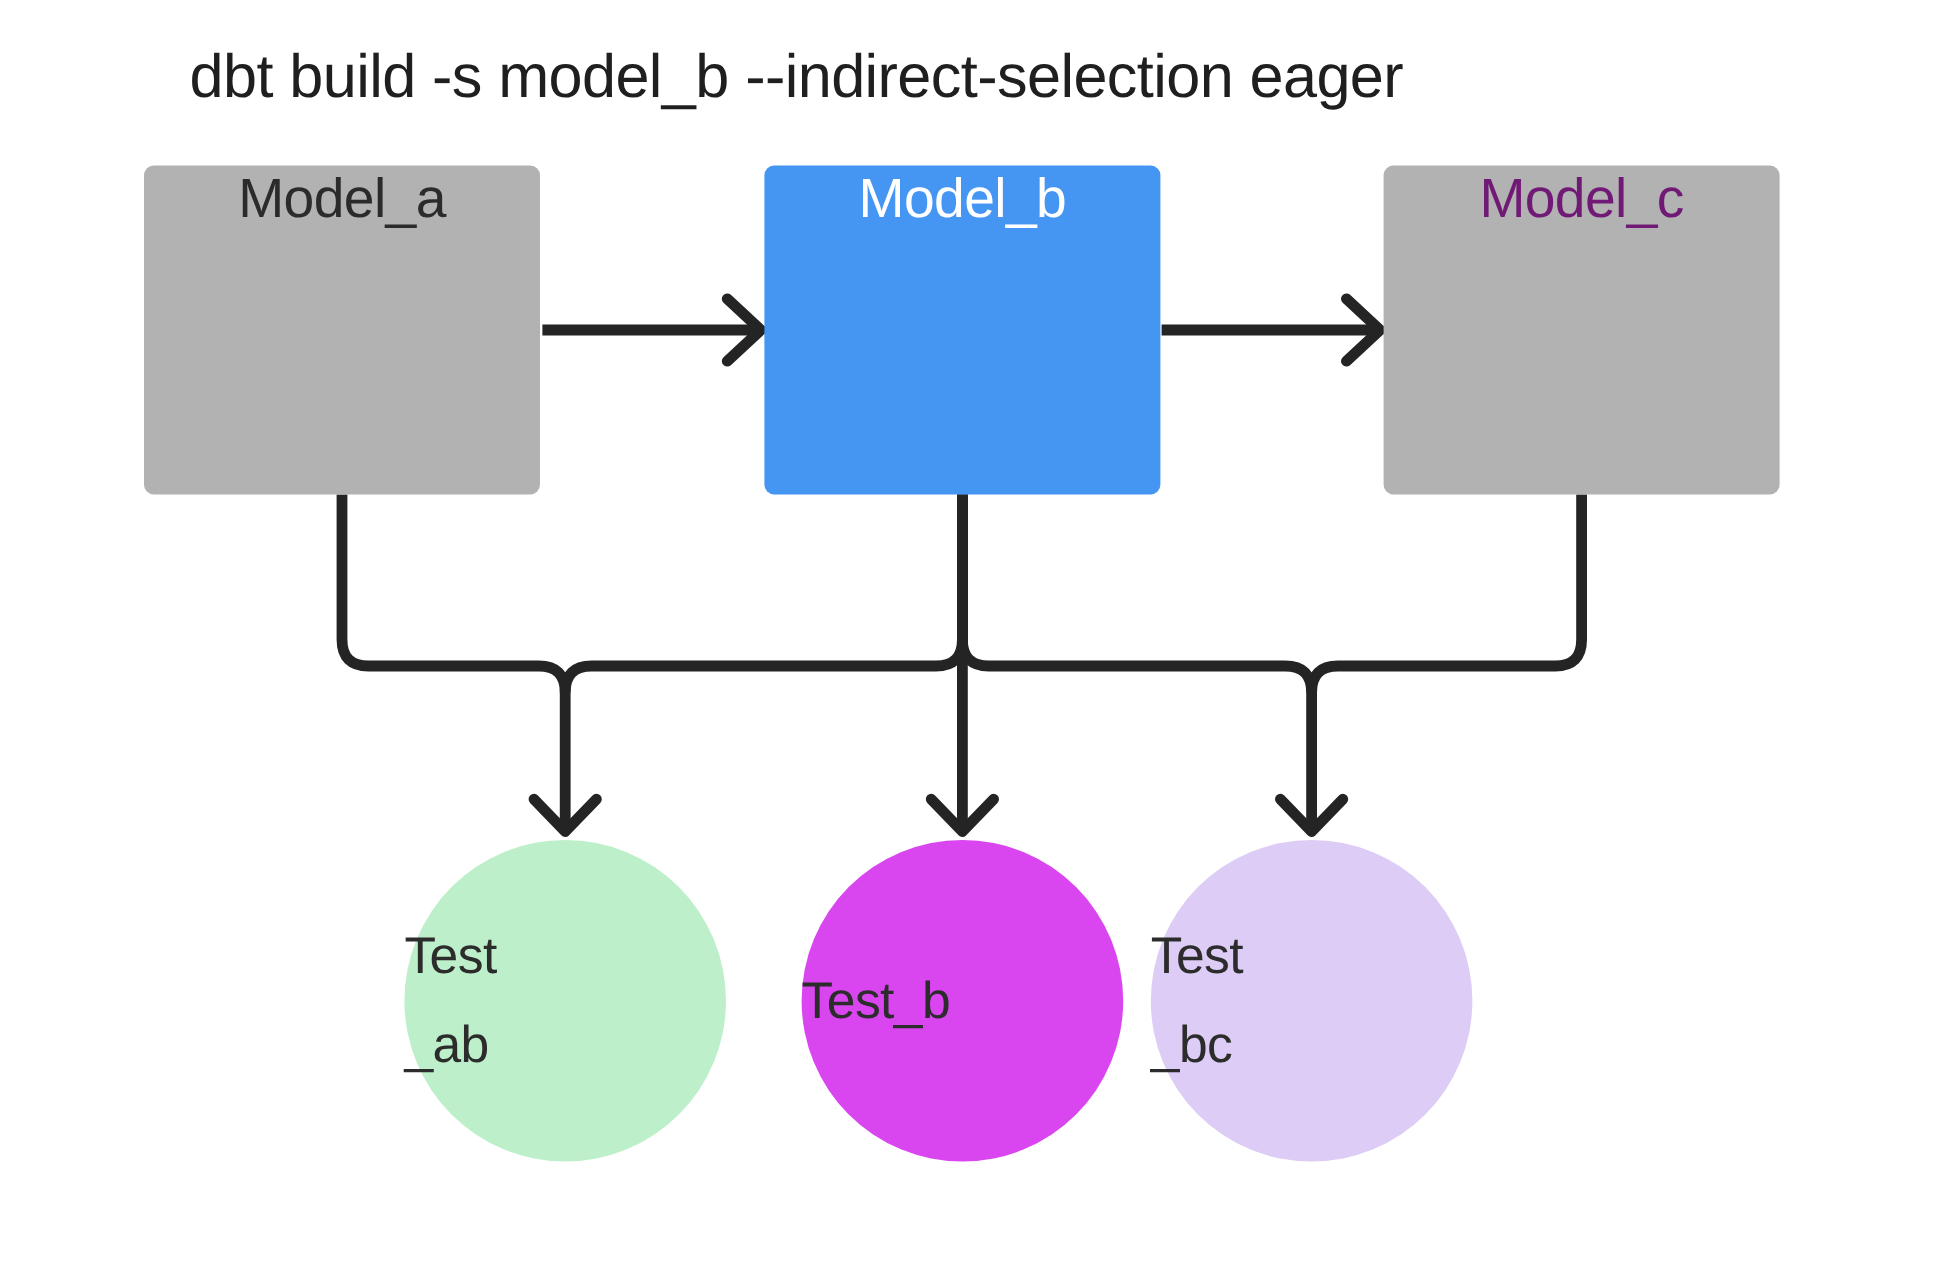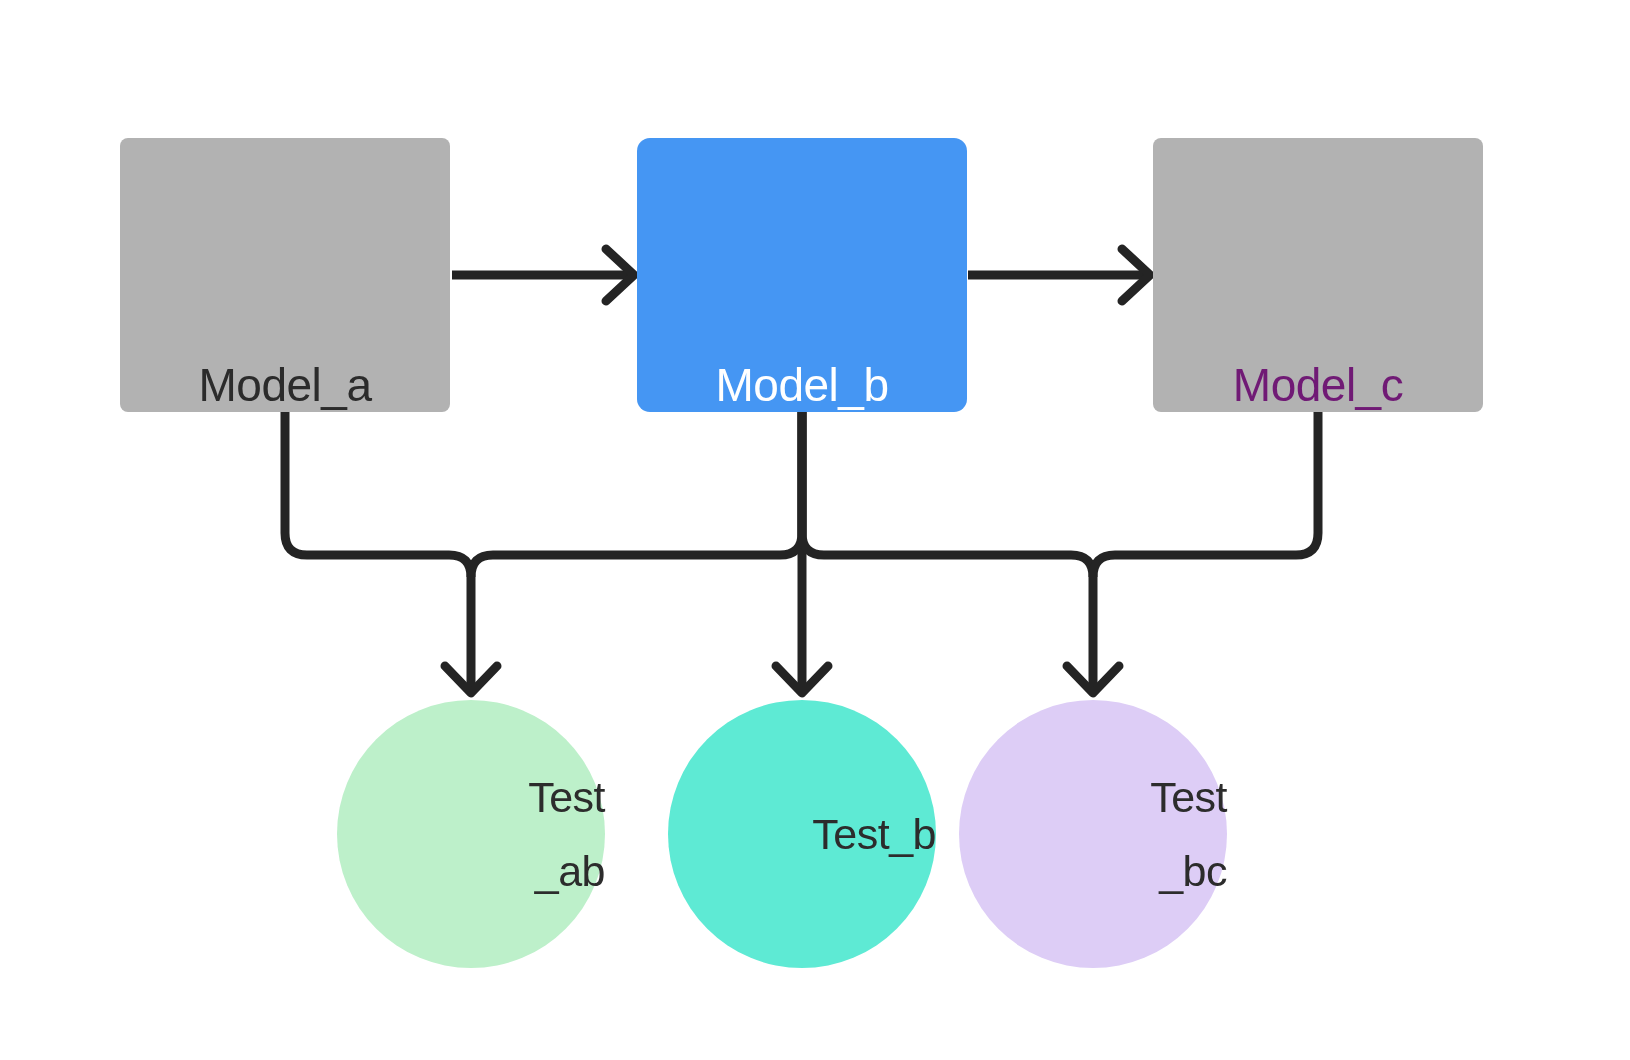--- a/index.html
+++ b/index.html
@@ -26,21 +26,21 @@
     white-space: nowrap;
   }
   .edges-layer {
     position: absolute;
     left: 0;
     top: 0;
   }
   .node {
     position: absolute;
     display: flex;
-    align-items: flex-end;
+    align-items: flex-start;
     justify-content: center;
   }
   .model {
     top: 138px;
     width: 330px;
     height: 274px;
     border-radius: 8px;
   }
   .model-a { left: 120px; }
   .model-b { left: 637px; }
@@ -68,20 +68,21 @@
     line-height: 74px;
     color: #2c2c2c;
     letter-spacing: -0.5px;
   }
 </style>
 </head>
 <body>
 
 <main class="canvas">
 
+  <div class="title">dbt build -s model_b --indirect-selection eager</div>
 
   <svg class="edges-layer" width="1630" height="1060" viewBox="0 0 1630 1060">
     <g fill="none" stroke-width="9">
 
       <path d="M452 275 H631" stroke="#242424"></path>
       <path stroke-linecap="round" stroke-linejoin="round" d="M606 249 L634 275 L606 301" stroke="#242424"></path>
 
       <path d="M968 275 H1147" stroke="#242424"></path>
       <path stroke-linecap="round" stroke-linejoin="round" d="M1122 249 L1150 275 L1122 301" stroke="#242424"></path>
 
@@ -98,34 +99,34 @@
       <path stroke-linecap="round" stroke-linejoin="round" d="M445 666 L471 693 L497 666" stroke="#242424"></path>
       <path stroke-linecap="round" stroke-linejoin="round" d="M776 666 L802 693 L828 666" stroke="#242424"></path>
       <path stroke-linecap="round" stroke-linejoin="round" d="M1067 666 L1093 693 L1119 666" stroke="#242424"></path>
     </g>
   </svg>
 
   <div class="node model model-a" style="background: rgb(178, 178, 178);">
     <span class="node-label" style="color: rgb(43, 43, 43);">Model_a</span>
   </div>
 
-  <div class="node model model-b" style="background: rgb(69, 150, 243); border-radius: 13px;">
+  <div class="node model model-b" style="background: rgb(69, 150, 243);">
     <span class="node-label" style="color: rgb(255, 255, 255);">Model_b</span>
   </div>
 
   <div class="node model model-c" style="background: rgb(178, 178, 178);">
     <span class="node-label" style="color: #701a75;">Model_c</span>
   </div>
 
   <div class="node test test-ab" style="background: rgb(189, 240, 202);">
     <span class="test-line">Test</span>
     <span class="test-line">_ab</span>
   </div>
 
-  <div class="node test test-b" style="background: #5eead4;">
+  <div class="node test test-b" style="background: #d946ef;">
     <span class="test-line">Test_b</span>
     <span class="test-line"></span>
   </div>
 
   <div class="node test test-bc" style="background: rgb(221, 205, 246);">
     <span class="test-line">Test</span>
     <span class="test-line">_bc</span>
   </div>
 
 </main>

